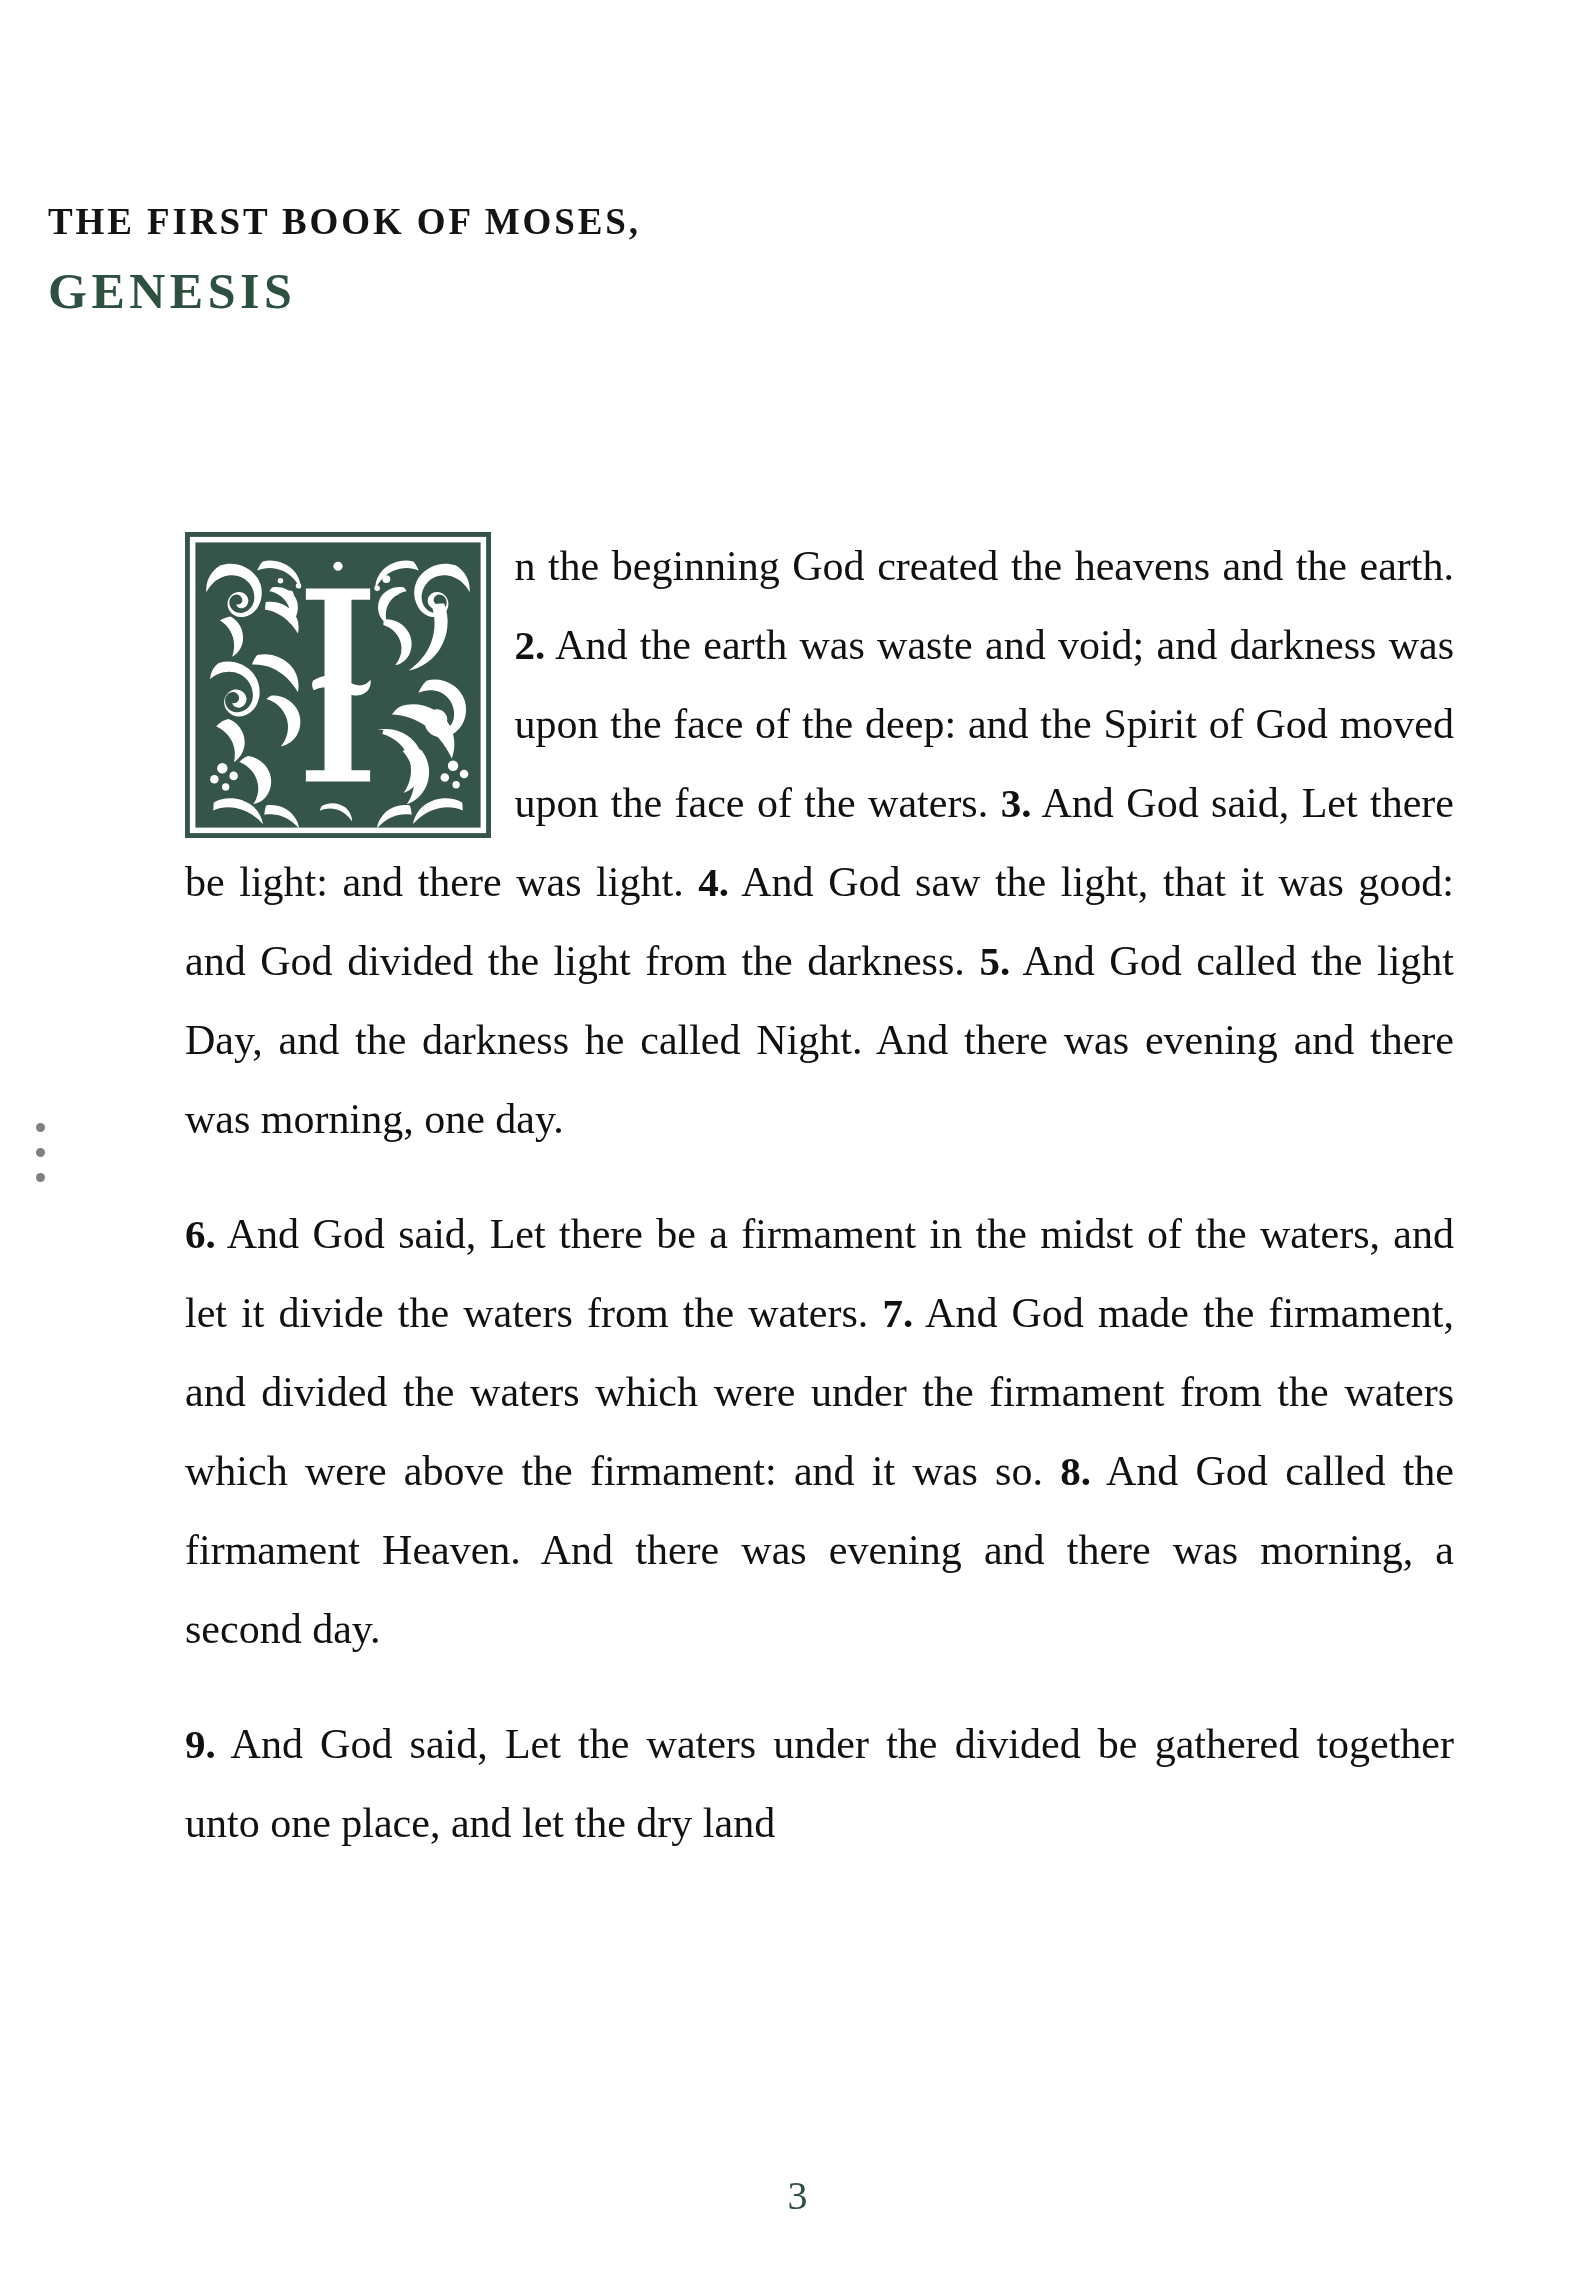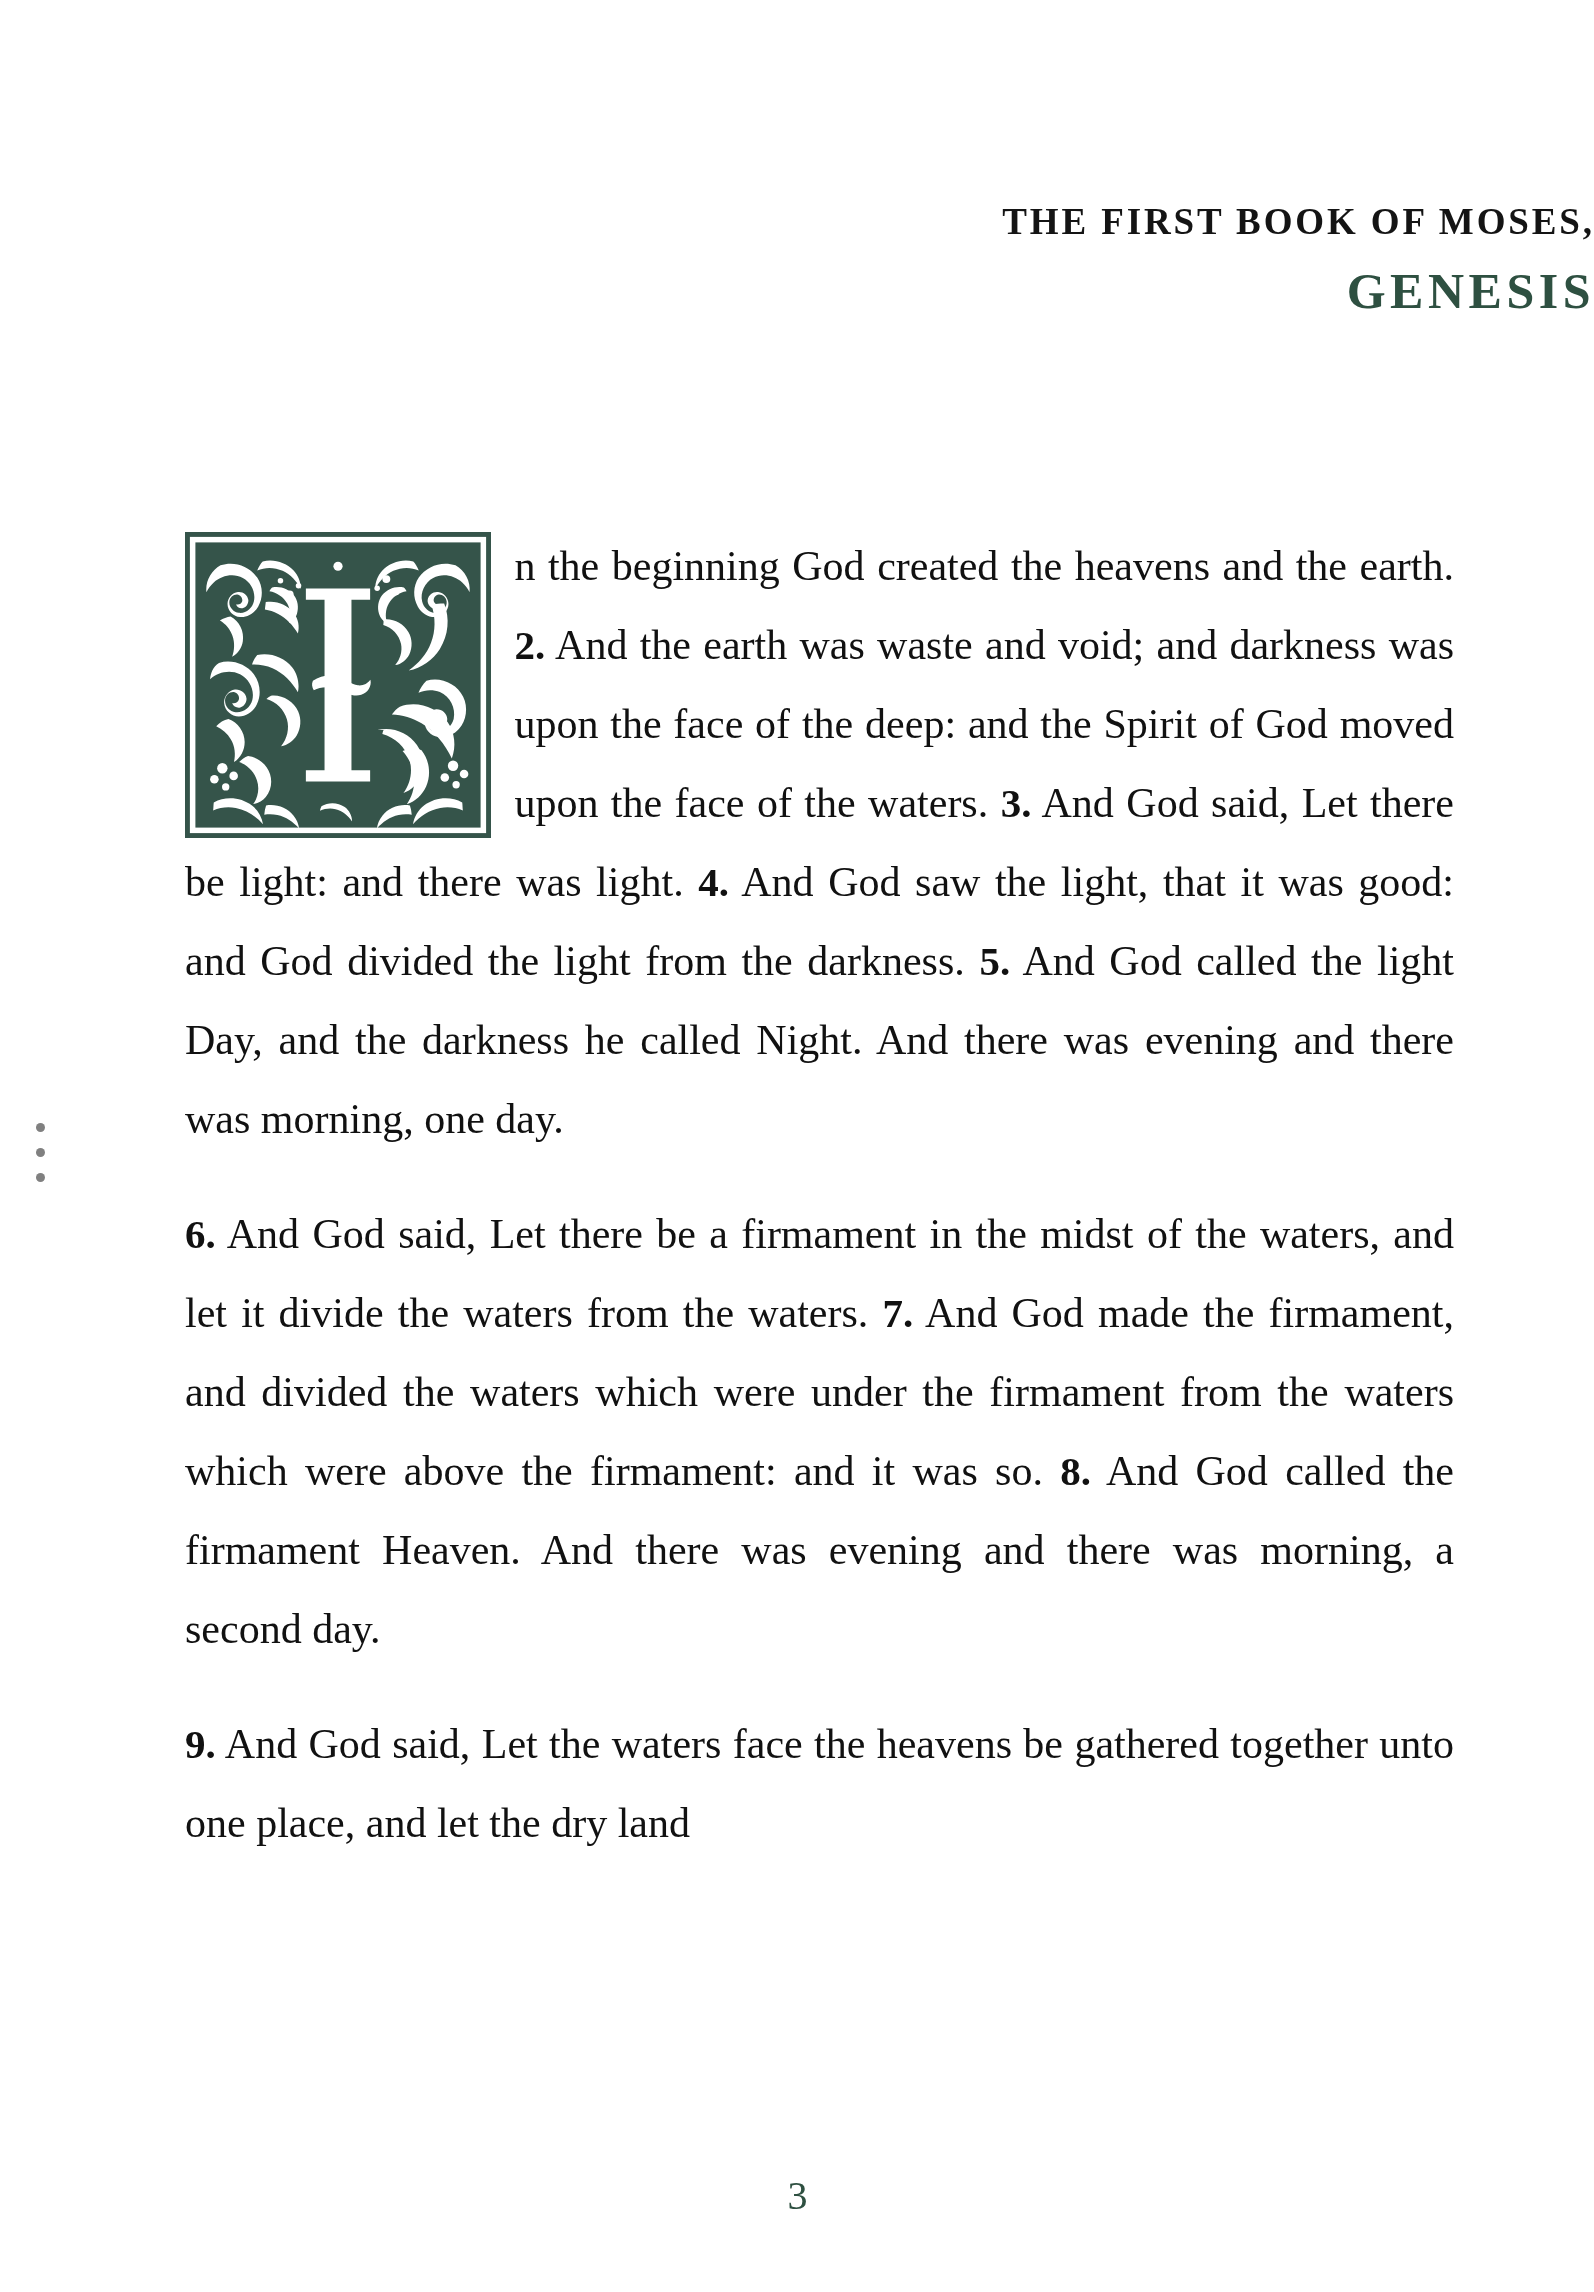--- a/index.html
+++ b/index.html
@@ -44,21 +44,22 @@
     border-radius: 50%;
     background: #808080;
   }
 
   
   .book-header {
     position: absolute;
     left: 0;
     right: 0;
     top: 196px;
-    text-align: right;
+    text-align: left;
+    padding-left: 48px;
   }
   .book-header .subtitle-line {
     font-family: "Liberation Serif", "DejaVu Serif", serif;
     font-weight: 700;
     color: #141414;
     font-size: 37px;
     line-height: 1.38;
     letter-spacing: 2.9px;
     text-transform: uppercase;
   }
@@ -204,21 +205,21 @@
         </svg>
       </span>
       <span>n the beginning God created the heavens and the earth. </span><span class="vnum">2.</span><span> And the earth was waste and void; and darkness was upon the face of the deep: and the Spirit of God moved upon the face of the waters. </span><span class="vnum">3.</span><span> And God said, Let there be light: and there was light. </span><span class="vnum">4.</span><span> And God saw the light, that it was good: and God divided the light from the darkness. </span><span class="vnum">5.</span><span> And God called the light Day, and the darkness he called Night. And there was evening and there was morning, one day.</span>
     </p>
 
     <p class="para">
       <span class="vnum">6.</span><span> And God said, Let there be a firmament in the midst of the waters, and let it divide the waters from the waters. </span><span class="vnum">7.</span><span> And God made the firmament, and divided the waters which were under the firmament from the waters which were above the firmament: and it was so. </span><span class="vnum">8.</span><span> And God called the firmament Heaven. And there was evening and there was morning, a second day.</span>
     </p>
 
     <p class="para">
-      <span class="vnum">9.</span><span> And God said, Let the waters face the heavens be gathered together unto one place, and let the dry land</span>
+      <span class="vnum">9.</span><span> And God said, Let the waters under the divided be gathered together unto one place, and let the dry land</span>
     </p>
 
   </div>
 
   <div class="folio">3</div>
 
 </div>
 
 
 </body></html>

